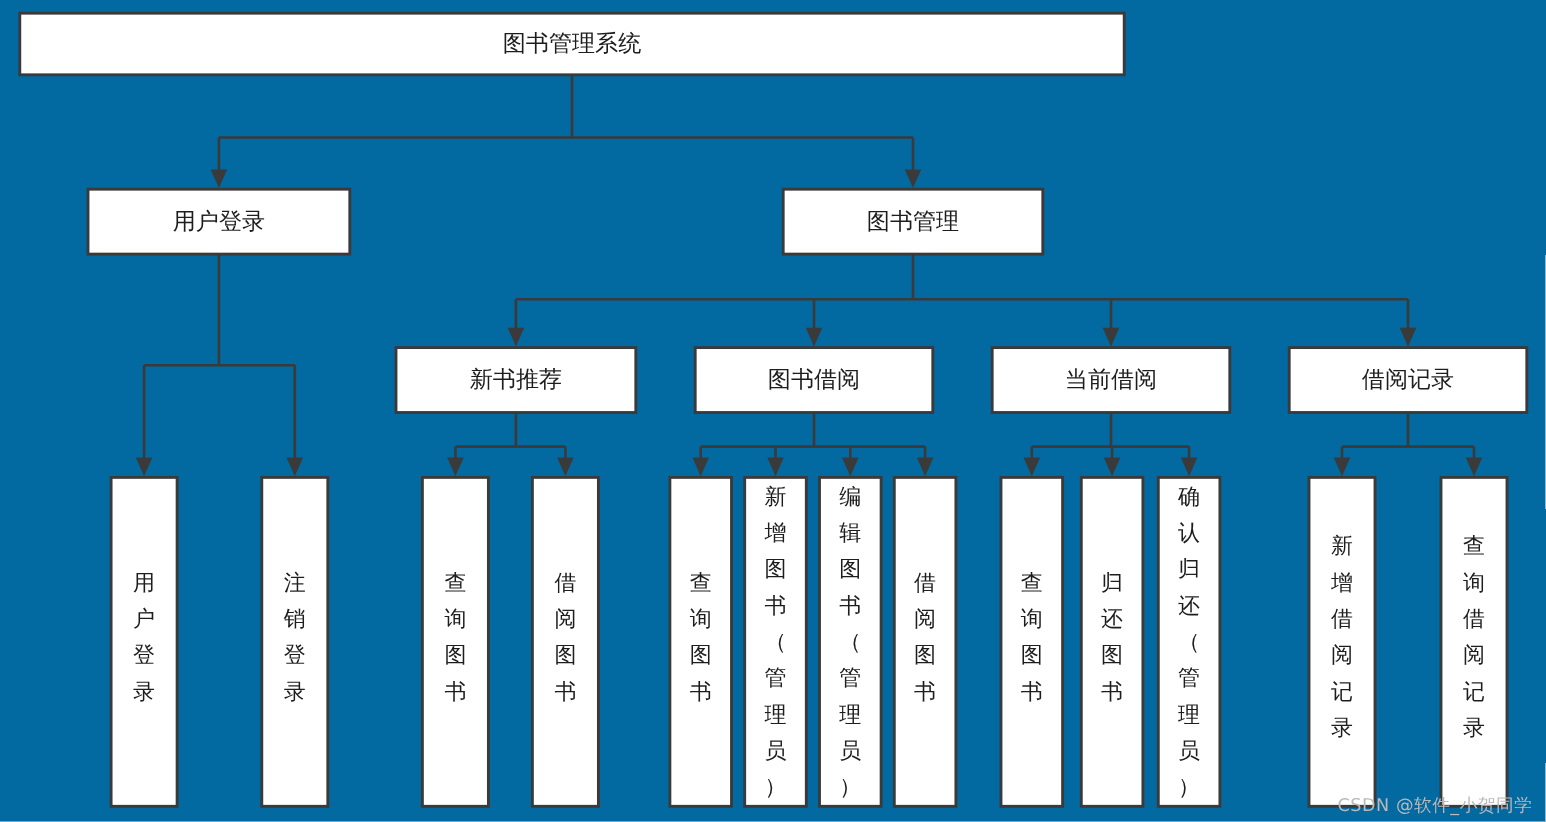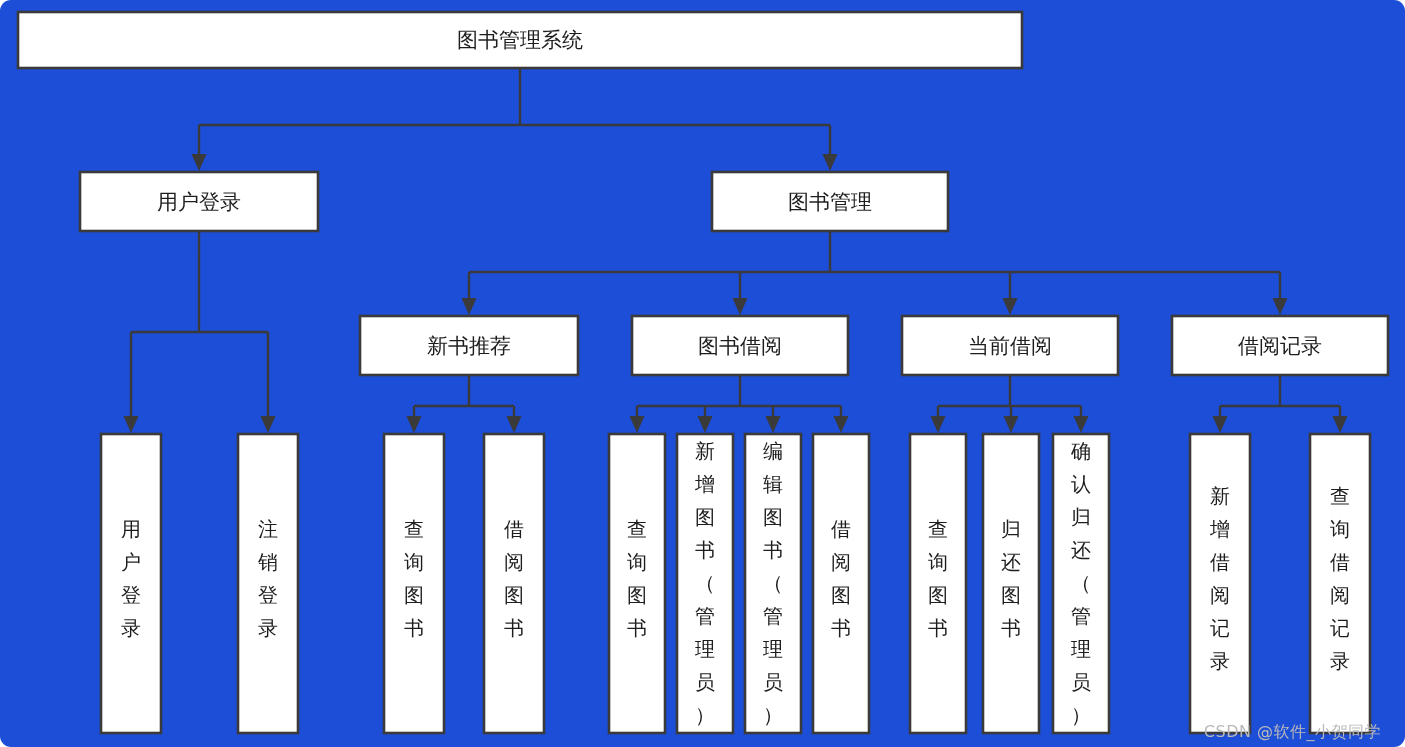--- a/index.html
+++ b/index.html
@@ -7,23 +7,22 @@
     padding: 0;
     background: #ffffff;
   }
   body {
     font-family: "DejaVu Sans", "Liberation Sans", sans-serif;
   }
   #diagram-root {
     position: relative;
     width: 1405px;
     height: 747px;
-    background: #1d4ed8;
+    background: #0369a1;
     overflow: hidden;
-    border-radius: 11px;
   }
   svg.canvas {
     position: absolute;
     left: 0;
     top: 0;
     width: 1405px;
     height: 747px;
   }
   .node-box {
     fill: #ffffff;
@@ -48,21 +47,21 @@
     dominant-baseline: middle;
   }
   .node-label-v {
     font-family: "DejaVu Sans", "Liberation Sans", sans-serif;
     font-size: 20px;
     fill: #1d1d1d;
     text-anchor: middle;
   }
   .watermark {
     position: absolute;
-    right: 24px;
+    right: 12px;
     bottom: 4px;
     font-family: "DejaVu Sans", "Liberation Sans", sans-serif;
     font-size: 16px;
     color: #b9b9b9;
     letter-spacing: 0.5px;
     white-space: nowrap;
     user-select: none;
   }
 </style>
 </head>

